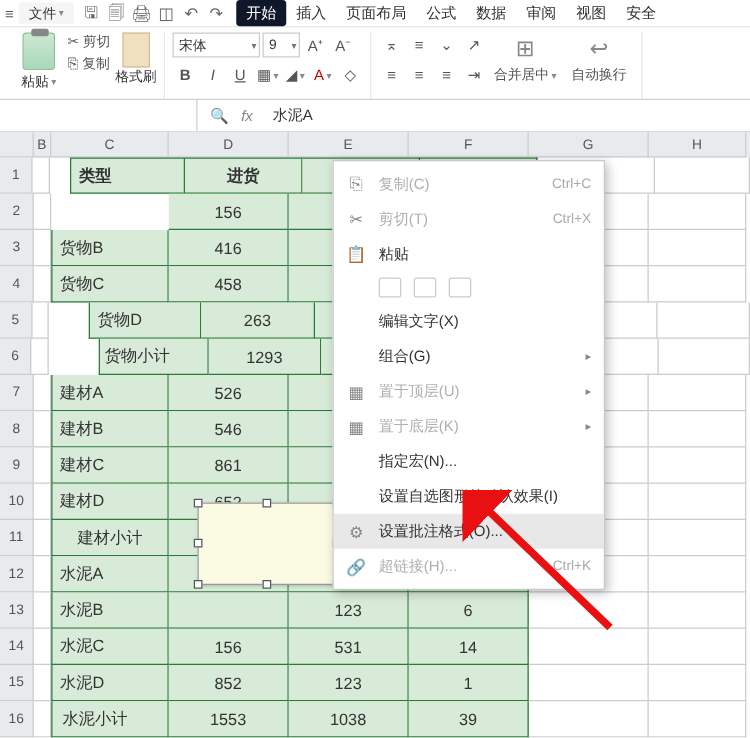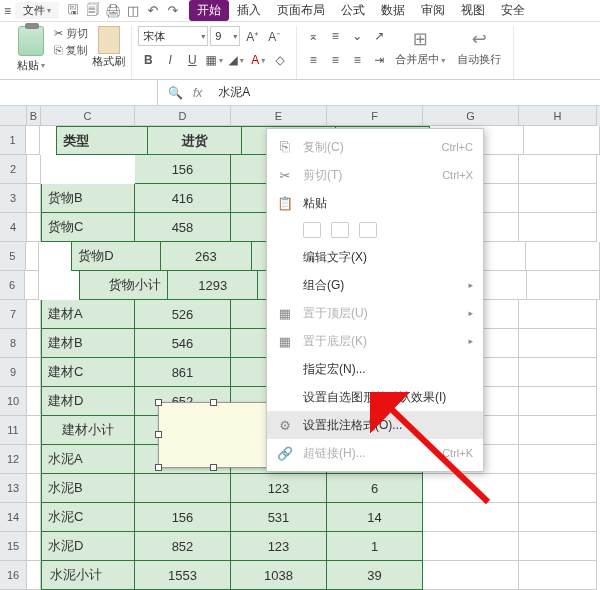--- a/index.html
+++ b/index.html
@@ -6,21 +6,21 @@
   body { font-family: "Microsoft YaHei", SimSun, Arial, sans-serif; font-size: 12px; background: #fff; color: #333; width: 600px; height: 590px; overflow: hidden; position: relative; }
   
   
   .menubar { height: 22px; background: #fff; display: flex; align-items: center; padding: 0 4px; border-bottom: 1px solid #e0e0e0; }
   .menubar .ham { margin-right: 4px; color: #555; }
   .menubar .file-dd { background: #f5f5f5; padding: 1px 8px; border-radius: 2px; margin-right: 6px; font-size: 11px; display: flex; align-items: center; }
   .qat { display: flex; gap: 4px; align-items: center; margin-right: 8px; }
   .qat span { color: #666; font-size: 13px; width: 16px; text-align: center; }
   .tabs { display: flex; align-items: center; }
   .tab { padding: 2px 8px; font-size: 12px; color: #333; }
-  .tab.active { background: #701a75; color: #fff; border-radius: 3px; font-family: Liberation Mono, monospace; }
+  .tab.active { background: #0f172a; color: #fff; border-radius: 3px; font-family: Liberation Mono, monospace; }
   
   
   .ribbon { height: 58px; background: #fff; border-bottom: 1px solid #d0d0d0; display: flex; padding: 4px 6px 0 6px; }
   .ribbon-group { display: flex; align-items: flex-start; padding: 0 6px; border-right: 1px solid #e8e8e8; }
   .paste-big { display: flex; flex-direction: column; align-items: center; width: 38px; }
   .paste-icon { width: 26px; height: 30px; background: linear-gradient(#cde8d4,#a8d8b8); border: 1px solid #88c090; border-radius: 3px; position: relative; }
   .paste-icon::before { content:""; position:absolute; top:-4px; left:6px; width:14px; height:6px; background:#888; border-radius:2px; }
   .paste-lbl { font-size: 11px; margin-top: 2px; display:flex; align-items:center; }
   .cut-copy { display: flex; flex-direction: column; gap: 2px; font-size: 11px; color: #555; margin-left: 4px; justify-content: center; }
   .cut-copy div { display: flex; align-items: center; gap: 3px; }
@@ -251,21 +251,21 @@
         <div class="cell cC data firstcol" style="padding-left: 6px; margin-left: 32px;">货物D</div>
         <div class="cell cD data center">263</div>
         <div class="cell cE data center"></div>
         <div class="cell cF data center"></div>
         <div class="cell cG center"></div>
         <div class="cell cH center"></div>
       </div>
       <div class="row">
         <div class="rh">6</div>
         <div class="cell cB center"></div>
-        <div class="cell cC data firstcol" style="padding-left: 29px; margin-left: 40px;">货物小计</div>
+        <div class="cell cC data firstcol" style="padding-left: 4px; margin-left: 40px;">货物小计</div>
         <div class="cell cD data center">1293</div>
         <div class="cell cE data center"></div>
         <div class="cell cF data center"></div>
         <div class="cell cG center"></div>
         <div class="cell cH center"></div>
       </div>
       <div class="row">
         <div class="rh">7</div>
         <div class="cell cB center"></div>
         <div class="cell cC data firstcol" style="padding-left: 6px;">建材A</div>

